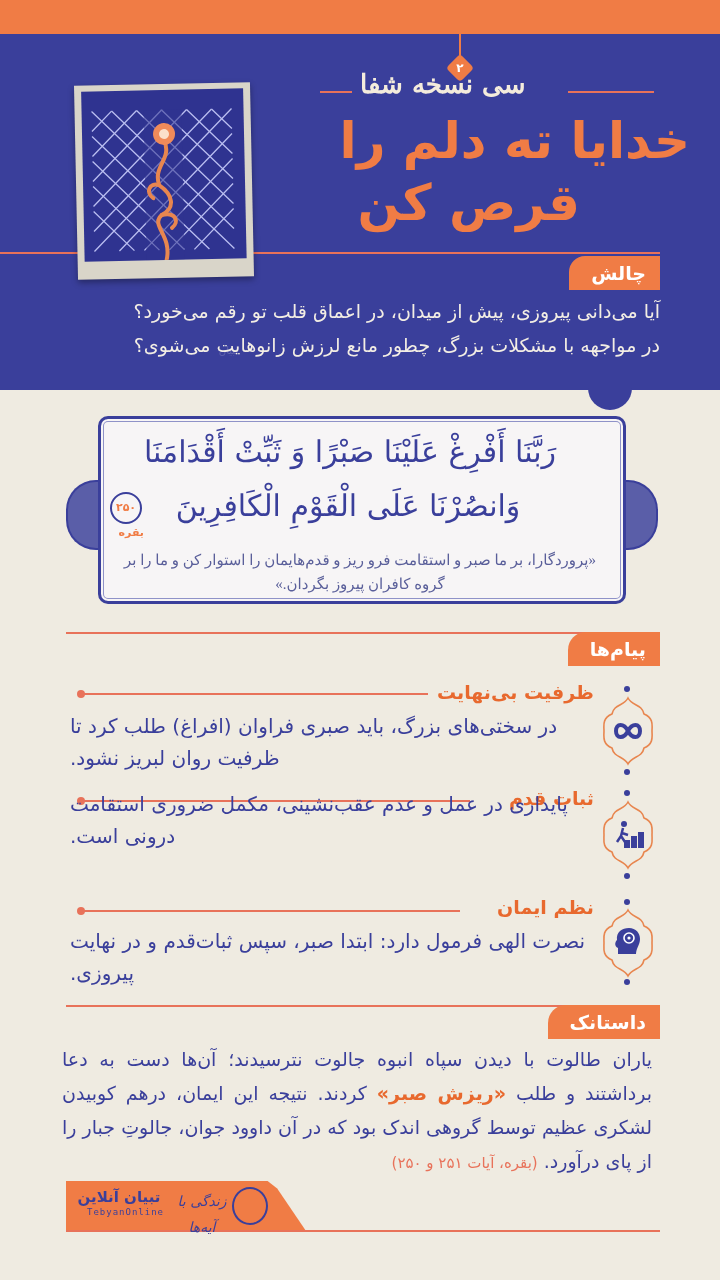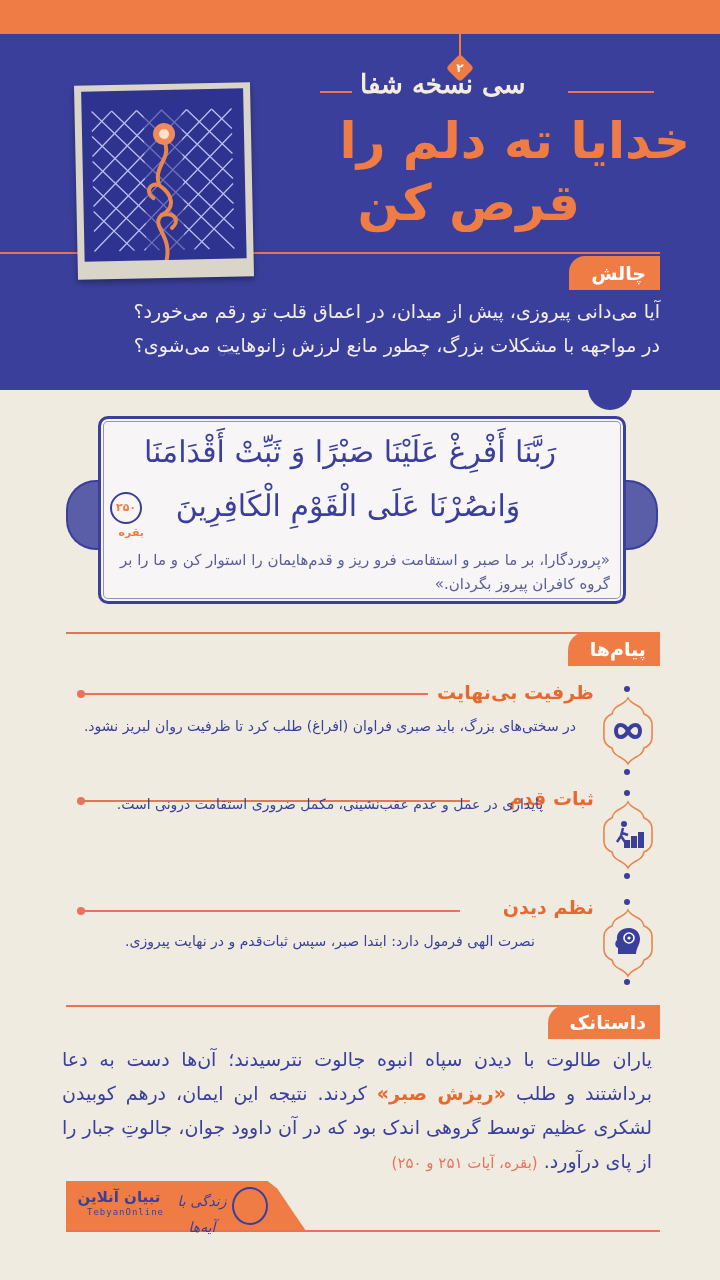--- a/index.html
+++ b/index.html
@@ -103,42 +103,42 @@
       position: absolute; left: 110px; top: 492px; width: 32px; height: 32px;
       border: 2px solid #3a3f9b; border-radius: 50%;
       color: #f07c45; font-size: 11px; font-weight: bold; text-align: center; line-height: 28px;
     }
     .verse-sura {
       position: absolute; left: 110px; top: 526px; width: 34px;
       color: #f07c45; font-size: 11px; font-weight: bold; 
     }
     .verse-translation {
       position: absolute; left: 110px; top: 548px; width: 500px;
-      color: #5a5f9a; font-size: 15px; line-height: 24px; text-align: right;
+      color: #5a5f9a; font-size: 15px; line-height: 24px; text-align: center; font-family: Liberation Serif, serif;
     }
     
     .section-rule {
       position: absolute; left: 66px; width: 594px; height: 2px; background: #e8725a;
     }
     .rule-messages { top: 632px; }
     .tag-messages { top: 632px; border-top-left-radius: 18px; }
     .msg-title {
       position: absolute; right: 126px; color: #e8692e; font-size: 19px; font-weight: bold;
       line-height: 28px;
     }
     .msg-rule {
       position: absolute; left: 80px; height: 2px; background: #e8725a;
     }
     .msg-rule::before {
       content: ""; position: absolute; left: -3px; top: -3px; width: 8px; height: 8px;
       background: #e8725a; border-radius: 50%;
     }
     .msg-text {
       position: absolute; right: 130px; width: 520px; color: #3a3f9b;
-      font-size: 14px; line-height: 32px; text-align: center;
+      font-size: 20px; line-height: 32px; text-align: left;
     }
     .badge-icon {
       position: absolute; left: 602px; width: 52px; height: 70px;
     }
     .badge-dot {
       position: absolute; left: 624px; width: 6px; height: 6px; border-radius: 50%; background: #3a3f9b;
     }
     
     .rule-story { top: 1005px; }
     .tag-story { top: 1005px; border-top-left-radius: 18px; }
@@ -259,21 +259,21 @@
 <div class="msg-text" style="top:788px">پایداری در عمل و عدم عقب‌نشینی، مکمل ضروری استقامت درونی است.</div>
 
 <div class="badge-dot" style="top:899px"></div>
 <svg class="badge-icon" style="top:908px" viewBox="0 0 52 70">
   <path d="M26 2 C 30 10, 40 8, 42 18 C 52 22, 50 30, 50 35 C 50 40, 52 48, 42 52 C 40 62, 30 60, 26 68 C 22 60, 12 62, 10 52 C 0 48, 2 40, 2 35 C 2 30, 0 22, 10 18 C 12 8, 22 10, 26 2 Z" fill="none" stroke="#e8864f" stroke-width="1.6"></path>
   <path d="M16 46 L16 40 C 12 38, 13 34, 15 32 C 14 24, 20 20, 27 20 C 34 20, 38 25, 38 31 C 38 37, 34 40, 34 46 Z" fill="#3a3f9b"></path>
   <circle cx="27" cy="30" r="5" fill="none" stroke="#fff" stroke-width="1.6"></circle>
   <circle cx="27" cy="30" r="1.6" fill="#fff"></circle>
 </svg>
 <div class="badge-dot" style="top:979px"></div>
-<div class="msg-title" style="top:893px">نظم دیدن</div>
+<div class="msg-title" style="top:893px">نظم ایمان</div>
 <div class="msg-rule" style="top:910px; width:380px"></div>
 <div class="msg-text" style="top:925px">نصرت الهی فرمول دارد: ابتدا صبر، سپس ثبات‌قدم و در نهایت پیروزی.</div>
 
 <div class="section-rule rule-story"></div>
 <div class="tag tag-story">داستانک</div>
 <div class="story-text"><span>یاران طالوت با دیدن سپاه انبوه جالوت نترسیدند؛ آن‌ها دست به دعا برداشتند و طلب </span><span class="hl">«ریزش صبر»</span><span> کردند. نتیجه این ایمان، درهم کوبیدن لشکری عظیم توسط گروهی اندک بود که در آن داوود جوان، جالوتِ جبار را از پای درآورد. </span><span class="ref">(بقره، آیات ۲۵۱ و ۲۵۰)</span></div>
 
 <div class="footer-logo"></div>
 <div class="footer-rule"></div>
 <div class="logo-tebyan">تبیان آنلاین</div>

